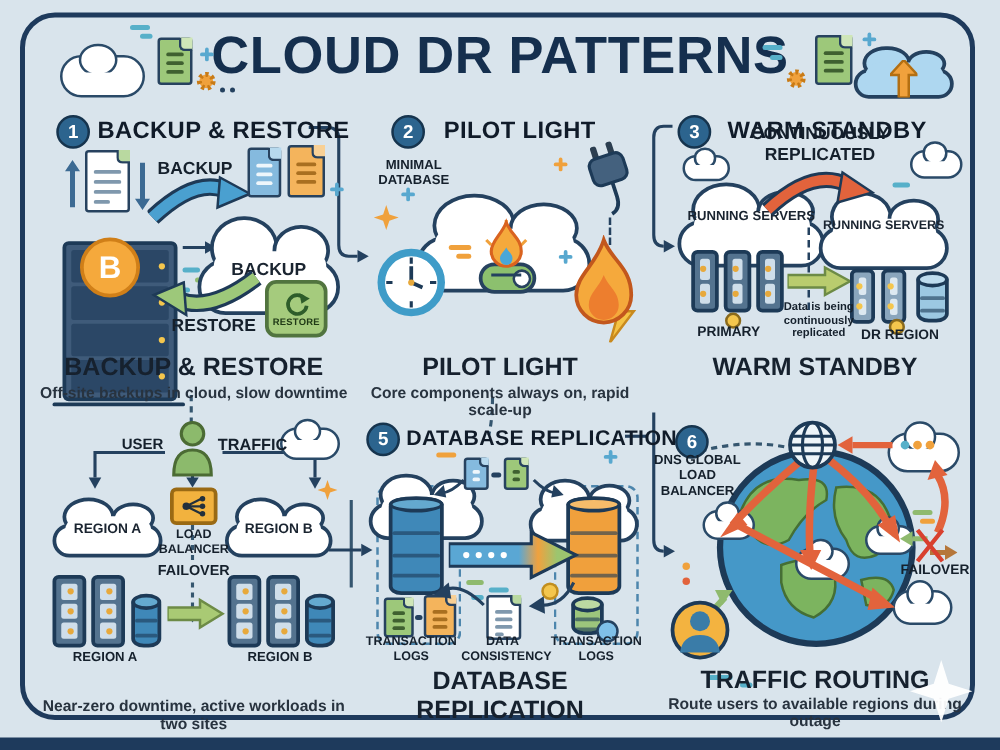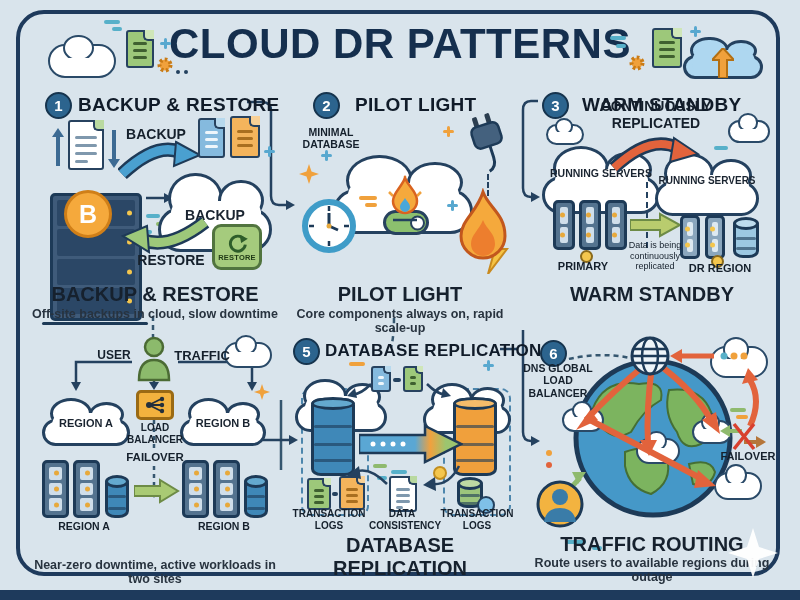--- a/index.html
+++ b/index.html
@@ -299,21 +299,21 @@
         <i class="slot"></i>
       </div>
     <div class="tower mid" style="left:87px;top:112px;width:22px;height:50px">
         <i class="slot"></i>
         <i class="slot"></i>
       </div>
     <div class="dot" style="left:62px;top:162px;width:9px;height:9px;background:#f4c64d;border:2px solid #8a6a1c"></div>
     <svg class="abs" style="left:112px;top:124px;z-index:3" width="52" height="26">
         <polygon points="0,8 30,8 30,2 50,13 30,24 30,18 0,18" fill="#b9cc6e" stroke="#6d8b46" stroke-width="2"></polygon>
       </svg>
-    <div class="lab" style="left:102px;top:152px;width:70px;font-size:9px;font-weight:400">Data is being continuously replicated</div>
+    <div class="lab" style="left:102px;top:152px;width:70px;font-size:9px;font-weight:700">Data is being continuously replicated</div>
     <div class="tower light" style="left:162px;top:127px;width:20px;height:44px">
         <i class="slot"></i>
         <i class="slot"></i>
       </div>
     <div class="tower light" style="left:187px;top:127px;width:20px;height:44px">
         <i class="slot"></i>
         <i class="slot"></i>
       </div>
     <div class="cyl lblue" style="left:215px;top:130px;width:26px;height:40px">
         <i class="band" style="top:16px"></i>

